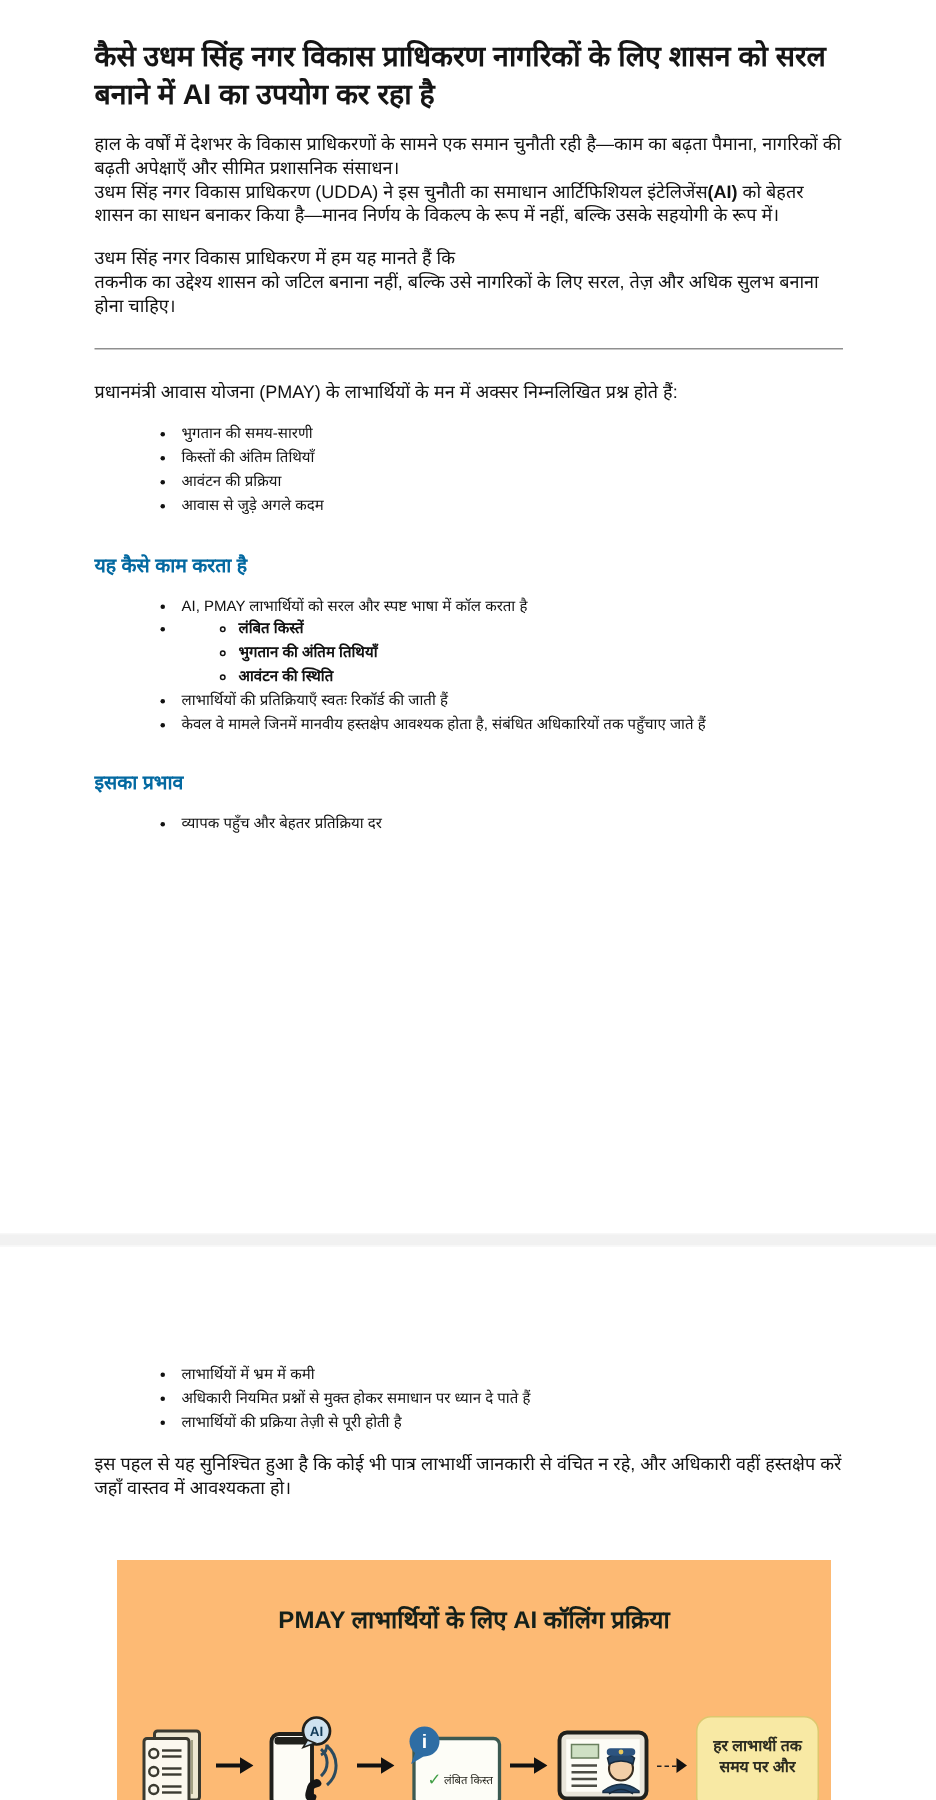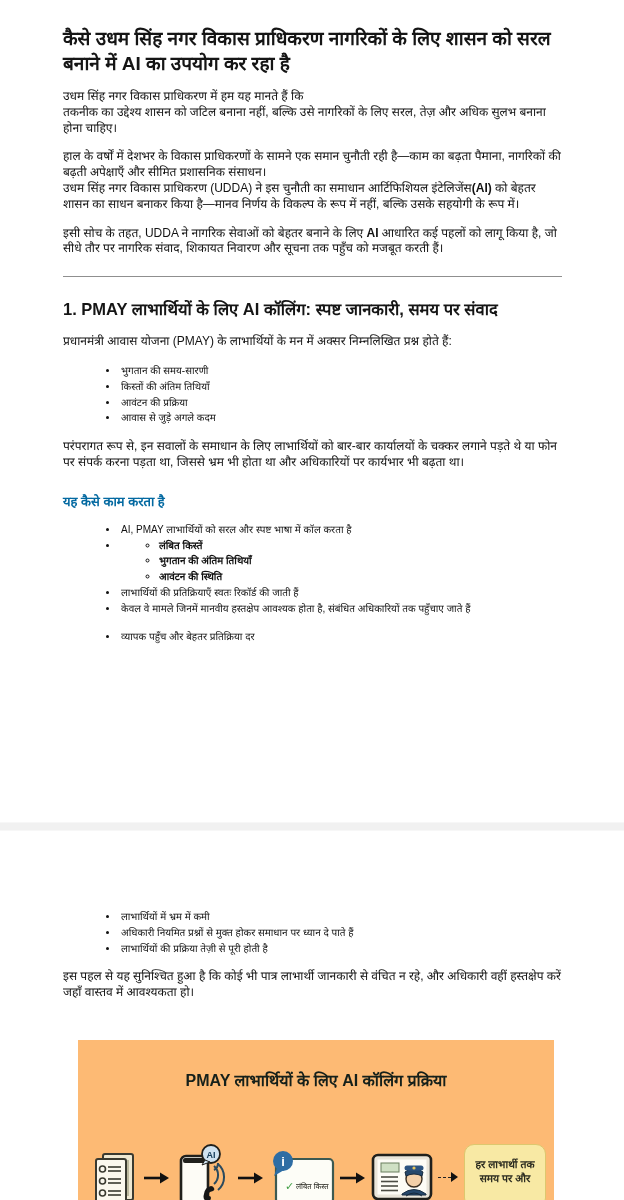--- a/index.html
+++ b/index.html
@@ -51,58 +51,56 @@
   svg text{font-family:"Liberation Sans","DejaVu Sans",sans-serif;}
 </style>
 </head>
 <body>
 
 <div class="page-surface">
 
   <div class="content" id="content-page1">
     <h1>कैसे उधम सिंह नगर विकास प्राधिकरण नागरिकों के लिए शासन को सरल बनाने में AI का उपयोग कर रहा है</h1>
 
+    <p><span>हाल के वर्षों में देशभर के विकास प्राधिकरणों के सामने एक समान चुनौती रही है—काम का बढ़ता पैमाना, नागरिकों की बढ़ती अपेक्षाएँ और सीमित प्रशासनिक संसाधन।
+उधम सिंह नगर विकास प्राधिकरण (UDDA) ने इस चुनौती का समाधान आर्टिफिशियल इंटेलिजेंस</span><b>(AI)</b><span> को बेहतर शासन का साधन बनाकर किया है—मानव निर्णय के विकल्प के रूप में नहीं, बल्कि उसके सहयोगी के रूप में।</span></p>
+
     <p>उधम सिंह नगर विकास प्राधिकरण में हम यह मानते हैं कि
 तकनीक का उद्देश्य शासन को जटिल बनाना नहीं, बल्कि उसे नागरिकों के लिए सरल, तेज़ और अधिक सुलभ बनाना होना चाहिए।</p>
 
-    <p><span>हाल के वर्षों में देशभर के विकास प्राधिकरणों के सामने एक समान चुनौती रही है—काम का बढ़ता पैमाना, नागरिकों की बढ़ती अपेक्षाएँ और सीमित प्रशासनिक संसाधन।
-उधम सिंह नगर विकास प्राधिकरण (UDDA) ने इस चुनौती का समाधान आर्टिफिशियल इंटेलिजेंस</span><b>(AI)</b><span> को बेहतर शासन का साधन बनाकर किया है—मानव निर्णय के विकल्प के रूप में नहीं, बल्कि उसके सहयोगी के रूप में।</span></p>
-
-    <p><span>इसी सोच के तहत, UDDA ने नागरिक सेवाओं को बेहतर बनाने के लिए </span><b>AI</b><span> आधारित कई पहलों को लागू किया है, जो सीधे तौर पर नागरिक संवाद, शिकायत निवारण और सूचना तक पहुँच को मजबूत करती हैं।</span></p>
 
     <hr>
 
-    <h2>1. PMAY लाभार्थियों के लिए AI कॉलिंग: स्पष्ट जानकारी, समय पर संवाद</h2>
 
     <p>प्रधानमंत्री आवास योजना (PMAY) के लाभार्थियों के मन में अक्सर निम्नलिखित प्रश्न होते हैं:</p>
 
     <ul class="l1">
       <li>भुगतान की समय-सारणी</li>
       <li>किस्तों की अंतिम तिथियाँ</li>
       <li>आवंटन की प्रक्रिया</li>
       <li>आवास से जुड़े अगले कदम</li>
     </ul>
 
-    <p>परंपरागत रूप से, इन सवालों के समाधान के लिए लाभार्थियों को बार-बार कार्यालयों के चक्कर लगाने पड़ते थे या फोन पर संपर्क करना पड़ता था, जिससे भ्रम भी होता था और अधिकारियों पर कार्यभार भी बढ़ता था।</p>
 
     <h3>यह कैसे काम करता है</h3>
 
     <ul class="l1">
       <li>AI, PMAY लाभार्थियों को सरल और स्पष्ट भाषा में कॉल करता है</li>
       <li>
         <ul class="l2">
           <li>लंबित किस्तें</li>
           <li>भुगतान की अंतिम तिथियाँ</li>
           <li>आवंटन की स्थिति</li>
         </ul>
       </li>
       <li>लाभार्थियों की प्रतिक्रियाएँ स्वतः रिकॉर्ड की जाती हैं</li>
       <li>केवल वे मामले जिनमें मानवीय हस्तक्षेप आवश्यक होता है, संबंधित अधिकारियों तक पहुँचाए जाते हैं</li>
     </ul>
 
+    <h3>इसका प्रभाव</h3>
 
     <ul class="l1">
       <li>व्यापक पहुँच और बेहतर प्रतिक्रिया दर</li>
     </ul>
   </div>
 
   <div class="page-break"></div>
 
   <div class="content" id="content-page2">
     <ul class="l1">

